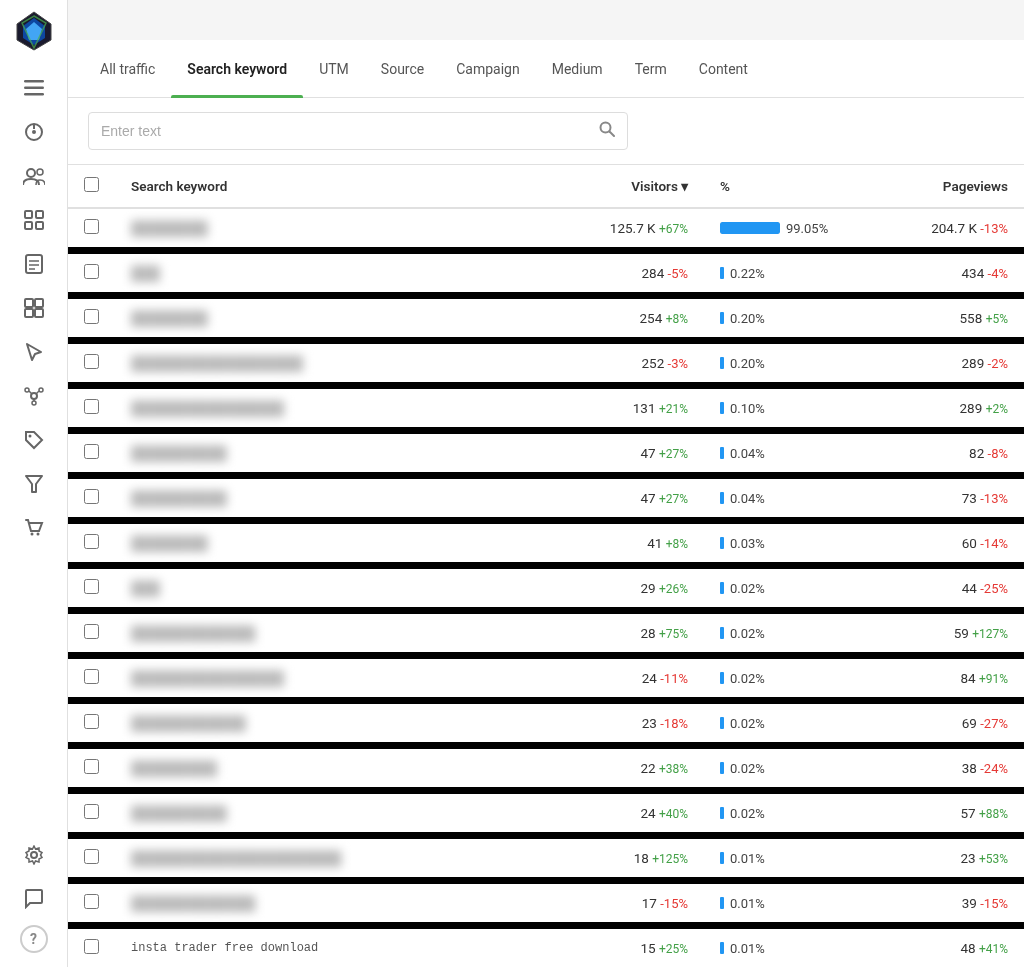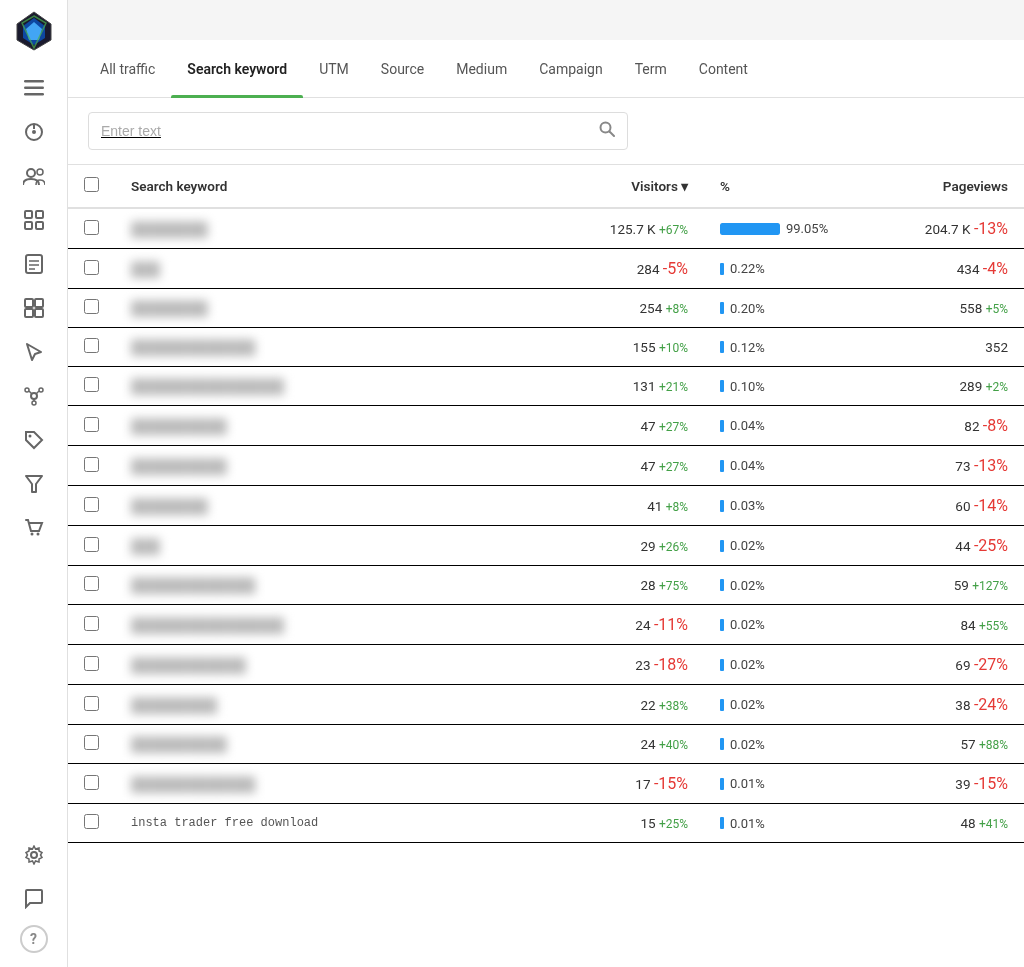--- a/index.html
+++ b/index.html
@@ -76,21 +76,20 @@
       height: 3px;
       background: #4caf50;
       border-radius: 2px 2px 0 0;
     }
 
     
     .search-bar {
       padding: 14px 20px;
       border-bottom: 1px solid #e0e0e0;
       flex-shrink: 0;
-      text-decoration: underline;
     }
     .search-input-wrap {
       display: flex;
       align-items: center;
       border: 1px solid #ddd;
       border-radius: 4px;
       padding: 8px 12px;
       width: 540px;
       background: #fff;
     }
@@ -130,21 +129,21 @@
       font-weight: 600;
       color: #333;
       white-space: nowrap;
       background: #fff;
       position: sticky;
       top: 0;
       z-index: 5;
     }
     thead th.right { text-align: right; }
     tbody tr {
-      border-bottom: 1px solid #000000;
+      border-bottom: 7px solid #000000;
     }
     tbody td {
       padding: 10px 16px;
       color: #333;
     }
     tbody td.right { text-align: right; }
 
     .check-col { width: 40px; }
     .keyword-col { min-width: 280px; max-width: 380px; }
     .visitors-col { width: 160px; text-align: right; }
@@ -154,21 +153,21 @@
     .blurred {
       filter: blur(5px);
       user-select: none;
       color: #bbb;
       background: #ddd;
       border-radius: 3px;
       display: inline-block;
     }
 
     .green { color: #43a047; font-size: 12px; }
-    .red { color: #e53935; font-size: 16px; }
+    .red { color: #e53935; font-size: 13px; }
 
     .pct-bar-wrap { display: flex; align-items: center; gap: 6px; }
     .pct-bar-outer {
       width: 60px;
       height: 12px;
       background: #e0e0e0;
       border-radius: 2px;
       overflow: hidden;
     }
     .pct-bar-inner {
@@ -304,22 +303,22 @@
   <div class="sidebar-icon" style="border: 2px solid #ccc; border-radius: 50%; width: 28px; height: 28px; font-size: 14px; color: #888; font-weight: bold;">?</div>
 </div>
 
 <div class="main">
 
   <div class="tabs">
     <div class="tab">All traffic</div>
     <div class="tab active">Search keyword</div>
     <div class="tab">UTM</div>
     <div class="tab">Source</div>
+    <div class="tab">Campaign</div>
     <div class="tab">Medium</div>
-    <div class="tab">Campaign</div>
     <div class="tab">Term</div>
     <div class="tab">Content</div>
   </div>
 
   <div class="search-bar">
     <div class="search-input-wrap">
       <input type="text" placeholder="Enter text" style="">
       <button class="search-icon-btn">
         <svg width="16" height="16" viewBox="0 0 16 16">
             <circle cx="6.5" cy="6.5" r="5" fill="none" stroke="#888" stroke-width="2"></circle>
@@ -376,29 +375,29 @@
             <td class="pct-col">
               <div class="pct-bar-wrap">
                 <div class="pct-mini"></div>
                 <span class="pct-text">0.20%</span>
               </div>
             </td>
             <td class="pageviews-col right"><span>558 </span><span class="green">+5%</span></td>
           </tr>
           <tr>
             <td class="check-col"><input type="checkbox" style=""></td>
-            <td class="keyword-col"><span class="blurred">█████████████</span></td>
-            <td class="visitors-col right"><span>155 </span><span class="green">+10%</span></td>
-            <td class="pct-col">
-              <div class="pct-bar-wrap">
-                <div class="pct-mini"></div>
-                <span class="pct-text">0.12%</span>
-              </div>
-            </td>
-            <td class="pageviews-col right"><span>352 </span><span class=""></span></td>
+            <td class="keyword-col"><span class="blurred">██████████████████</span></td>
+            <td class="visitors-col right"><span>252 </span><span class="red">-3%</span></td>
+            <td class="pct-col">
+              <div class="pct-bar-wrap">
+                <div class="pct-mini"></div>
+                <span class="pct-text">0.20%</span>
+              </div>
+            </td>
+            <td class="pageviews-col right"><span>289 </span><span class="red">-2%</span></td>
           </tr>
           <tr>
             <td class="check-col"><input type="checkbox" style=""></td>
             <td class="keyword-col"><span class="blurred">████████████████</span></td>
             <td class="visitors-col right"><span>131 </span><span class="green">+21%</span></td>
             <td class="pct-col">
               <div class="pct-bar-wrap">
                 <div class="pct-mini"></div>
                 <span class="pct-text">0.10%</span>
               </div>
@@ -468,21 +467,21 @@
           <tr>
             <td class="check-col"><input type="checkbox" style=""></td>
             <td class="keyword-col"><span class="blurred">████████████████</span></td>
             <td class="visitors-col right"><span>24 </span><span class="red">-11%</span></td>
             <td class="pct-col">
               <div class="pct-bar-wrap">
                 <div class="pct-mini"></div>
                 <span class="pct-text">0.02%</span>
               </div>
             </td>
-            <td class="pageviews-col right"><span>84 </span><span class="green">+55%</span></td>
+            <td class="pageviews-col right"><span>84 </span><span class="green">+91%</span></td>
           </tr>
           <tr>
             <td class="check-col"><input type="checkbox" style=""></td>
             <td class="keyword-col"><span class="blurred">████████████</span></td>
             <td class="visitors-col right"><span>23 </span><span class="red">-18%</span></td>
             <td class="pct-col">
               <div class="pct-bar-wrap">
                 <div class="pct-mini"></div>
                 <span class="pct-text">0.02%</span>
               </div>
@@ -508,20 +507,32 @@
             <td class="pct-col">
               <div class="pct-bar-wrap">
                 <div class="pct-mini"></div>
                 <span class="pct-text">0.02%</span>
               </div>
             </td>
             <td class="pageviews-col right"><span>57 </span><span class="green">+88%</span></td>
           </tr>
           <tr>
             <td class="check-col"><input type="checkbox" style=""></td>
+            <td class="keyword-col"><span class="blurred">██████████████████████</span></td>
+            <td class="visitors-col right"><span>18 </span><span class="green">+125%</span></td>
+            <td class="pct-col">
+              <div class="pct-bar-wrap">
+                <div class="pct-mini"></div>
+                <span class="pct-text">0.01%</span>
+              </div>
+            </td>
+            <td class="pageviews-col right"><span>23 </span><span class="green">+53%</span></td>
+          </tr>
+          <tr>
+            <td class="check-col"><input type="checkbox" style=""></td>
             <td class="keyword-col"><span class="blurred">█████████████</span></td>
             <td class="visitors-col right"><span>17 </span><span class="red">-15%</span></td>
             <td class="pct-col">
               <div class="pct-bar-wrap">
                 <div class="pct-mini"></div>
                 <span class="pct-text">0.01%</span>
               </div>
             </td>
             <td class="pageviews-col right"><span>39 </span><span class="red">-15%</span></td>
           </tr>

